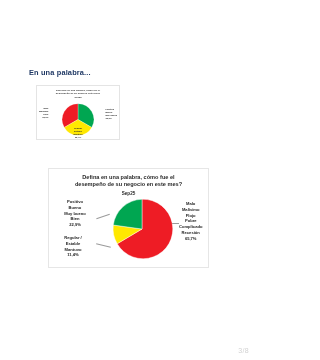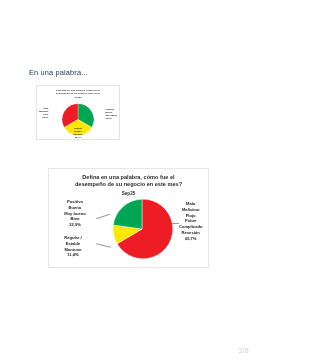--- a/index.html
+++ b/index.html
@@ -20,21 +20,21 @@
     inset: 0;
     background: #ffffff;
   }
 
   
   .section-heading {
     position: absolute;
     left: 29px;
     top: 68px;
     font-size: 7.4px;
-    font-weight: normal;
+    font-weight: bold;
     color: #1f3864;
     letter-spacing: 0.15px;
     white-space: nowrap;
   }
 
   
   .thumb-card {
     position: absolute;
     left: 36px;
     top: 85px;

